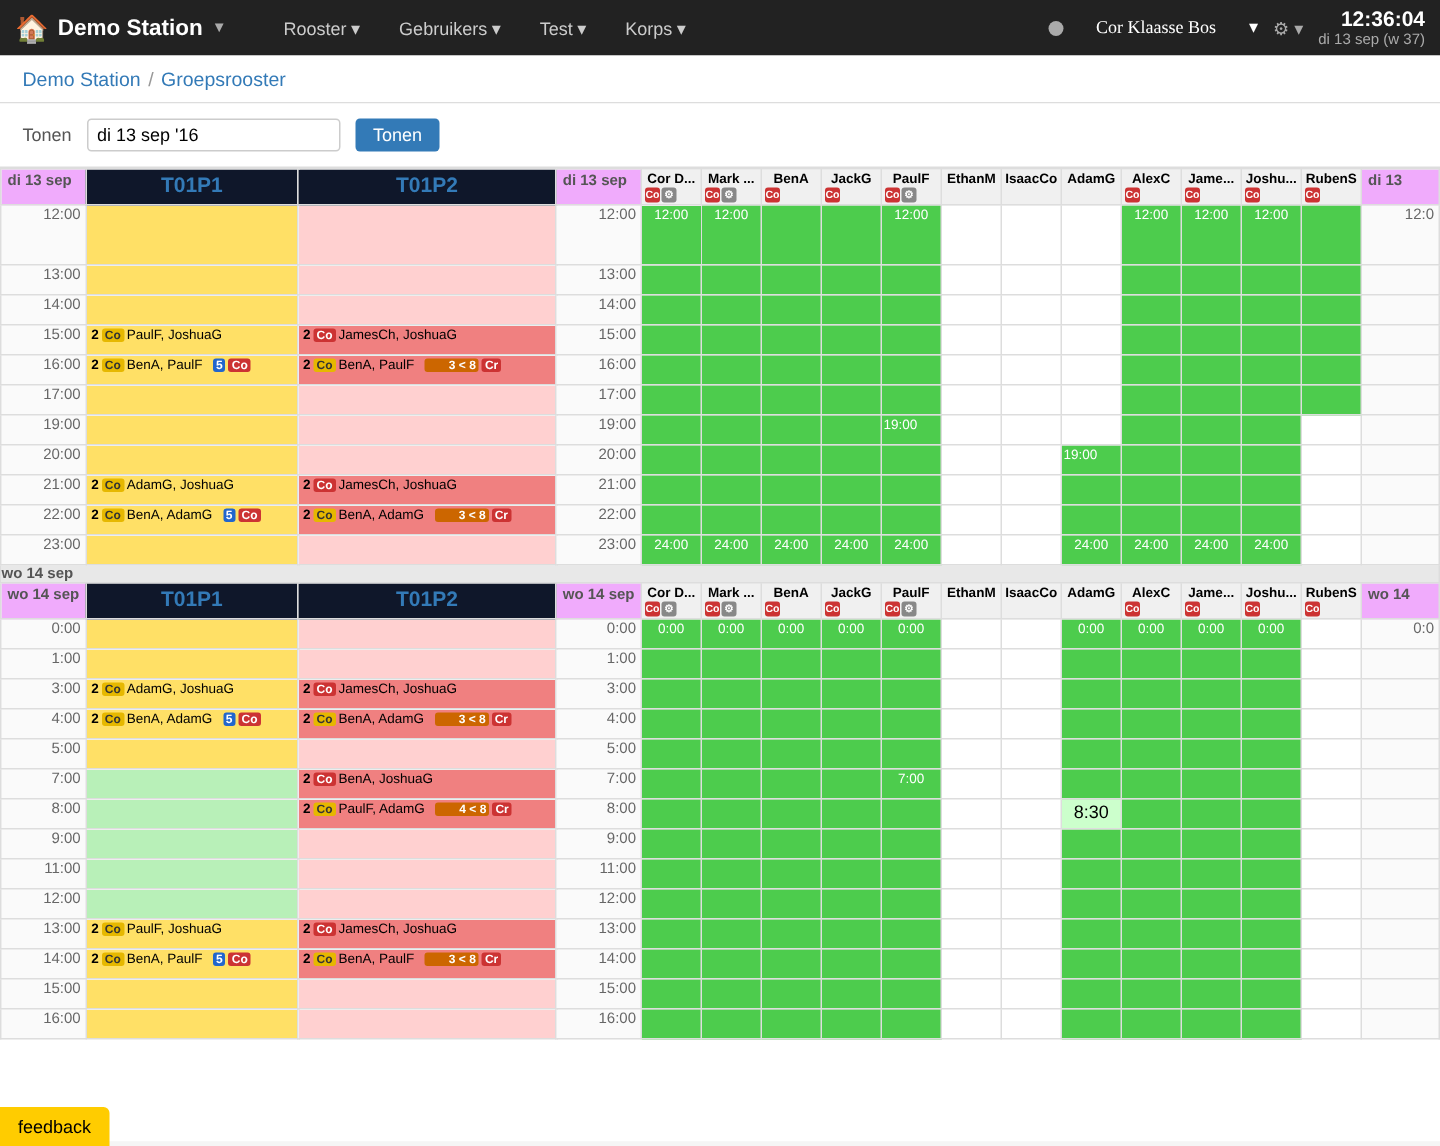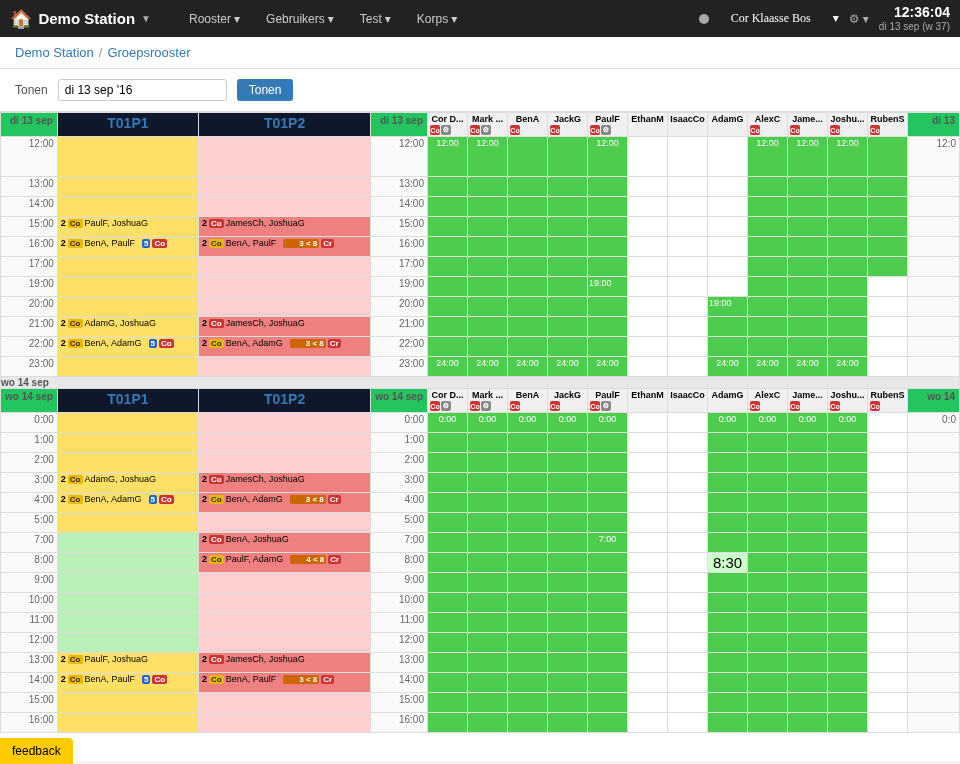--- a/index.html
+++ b/index.html
@@ -131,24 +131,24 @@
       width: 100%;
       min-width: 960px;
       font-size: 10px;
     }
     table.sched th, table.sched td {
       border: 1px solid #ddd;
       padding: 0;
       vertical-align: top;
     }
     table.sched .th-date {
-      background: #22c55e;
+      background: #f0abfc;
       color: #555;
       font-size: 10px;
-      text-align: right;
+      text-align: left;
       white-space: nowrap;
       padding: 2px 4px;
       width: 52px;
       margin-top: 20px;
     }
     table.sched .th-group {
       background: #0f172a;
       color: #337ab7;
       font-size: 14px;
       text-align: center;
@@ -650,39 +650,20 @@
       <td class="td-person"></td>
       <td class="td-person"></td>
       <td class="td-person green-bg"></td>
       <td class="td-person green-bg"></td>
       <td class="td-person green-bg"></td>
       <td class="td-person green-bg"></td>
       <td class="td-person"></td>
       <td class="td-time"></td>
     </tr>
 
-    <tr>
-      <td class="td-time">2:00</td>
-      <td class="td-group yellow-bg" colspan="2"></td>
-      <td class="td-group pink-bg" colspan="2"></td>
-      <td class="td-time">2:00</td>
-      <td class="td-person green-bg"></td>
-      <td class="td-person green-bg"></td>
-      <td class="td-person green-bg"></td>
-      <td class="td-person green-bg"></td>
-      <td class="td-person green-bg"></td>
-      <td class="td-person"></td>
-      <td class="td-person"></td>
-      <td class="td-person green-bg"></td>
-      <td class="td-person green-bg"></td>
-      <td class="td-person green-bg"></td>
-      <td class="td-person green-bg"></td>
-      <td class="td-person"></td>
-      <td class="td-time"></td>
-    </tr>
 
     <tr>
       <td class="td-time">3:00</td>
       <td class="td-group yellow-bg" colspan="2">
         <div class="cell-content cb"><span class="num">2</span><span class="tag tag-y">Co</span> AdamG, JoshuaG</div>
       </td>
       <td class="td-group red-bg" colspan="2">
         <div class="cell-content cb"><span class="num">2</span><span class="tag tag-r">Co</span> JamesCh, JoshuaG</div>
       </td>
       <td class="td-time">3:00</td>
@@ -778,21 +759,21 @@
       </td>
       <td class="td-time">8:00</td>
       <td class="td-person green-bg"></td>
       <td class="td-person green-bg"></td>
       <td class="td-person green-bg"></td>
       <td class="td-person green-bg"></td>
       <td class="td-person green-bg"></td>
       <td class="td-person"></td>
       <td class="td-person"></td>
       <td class="td-person" style="background:#ccffcc;">
-            <div style="font-size:15px;padding:1px;text-align:center;">8:30</div>
+            <div style="font-size:12px;padding:1px;text-align:center;">8:30</div>
           </td>
       <td class="td-person green-bg"></td>
       <td class="td-person green-bg"></td>
       <td class="td-person green-bg"></td>
       <td class="td-person"></td>
       <td class="td-time"></td>
     </tr>
 
     <tr>
       <td class="td-time">9:00</td>
@@ -807,39 +788,20 @@
       <td class="td-person"></td>
       <td class="td-person"></td>
       <td class="td-person green-bg"></td>
       <td class="td-person green-bg"></td>
       <td class="td-person green-bg"></td>
       <td class="td-person green-bg"></td>
       <td class="td-person"></td>
       <td class="td-time"></td>
     </tr>
 
-    <tr>
-      <td class="td-time">10:00</td>
-      <td class="td-group light-green-bg" colspan="2"></td>
-      <td class="td-group pink-bg" colspan="2"></td>
-      <td class="td-time">10:00</td>
-      <td class="td-person green-bg"></td>
-      <td class="td-person green-bg"></td>
-      <td class="td-person green-bg"></td>
-      <td class="td-person green-bg"></td>
-      <td class="td-person green-bg"></td>
-      <td class="td-person"></td>
-      <td class="td-person"></td>
-      <td class="td-person green-bg"></td>
-      <td class="td-person green-bg"></td>
-      <td class="td-person green-bg"></td>
-      <td class="td-person green-bg"></td>
-      <td class="td-person"></td>
-      <td class="td-time"></td>
-    </tr>
 
     <tr>
       <td class="td-time">11:00</td>
       <td class="td-group light-green-bg" colspan="2"></td>
       <td class="td-group pink-bg" colspan="2"></td>
       <td class="td-time">11:00</td>
       <td class="td-person green-bg"></td>
       <td class="td-person green-bg"></td>
       <td class="td-person green-bg"></td>
       <td class="td-person green-bg"></td>

